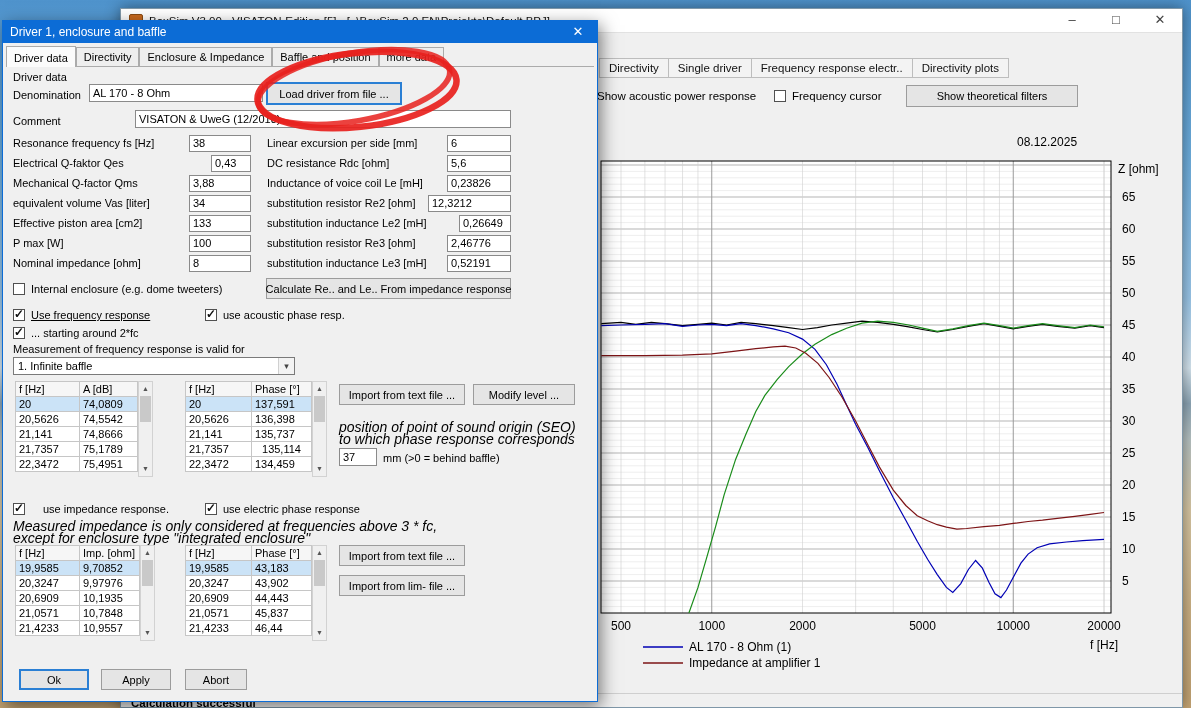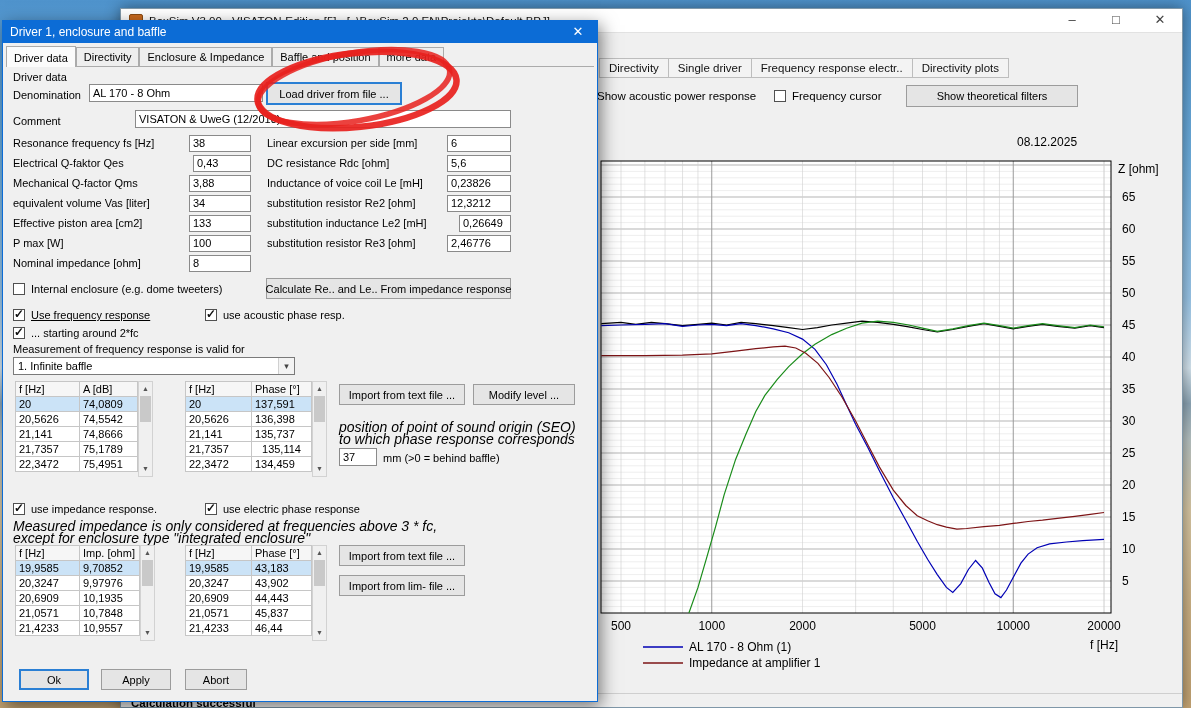--- a/index.html
+++ b/index.html
@@ -275,21 +275,21 @@
   <span class="lbl" style="left:10px; top:94px;">Comment</span>
   <input class="inp" style="left: 132px; top: 89px; width: 376px;" readonly="" value="VISATON &amp; UweG (12/2018)">
 
   <div class="params" id="params-left" style="left:10px; top:112px; width:238px;">
       <div class="prow">
         <span class="plbl">Resonance frequency fs [Hz]</span>
         <input class="pval" readonly="" value="38" style="width: 62px;">
       </div>
       <div class="prow">
         <span class="plbl">Electrical Q-faktor Qes</span>
-        <input class="pval" readonly="" value="0,43" style="width: 58px;">
+        <input class="pval" readonly="" value="0,43" style="width: 40px;">
       </div>
       <div class="prow">
         <span class="plbl">Mechanical Q-factor Qms</span>
         <input class="pval" readonly="" value="3,88" style="width: 62px;">
       </div>
       <div class="prow">
         <span class="plbl">equivalent volume Vas [liter]</span>
         <input class="pval" readonly="" value="34" style="width: 62px;">
       </div>
       <div class="prow">
@@ -313,29 +313,33 @@
       <div class="prow">
         <span class="plbl">DC resistance Rdc [ohm]</span>
         <input class="pval" readonly="" value="5,6" style="width: 64px; margin-left: 48px;">
       </div>
       <div class="prow">
         <span class="plbl">Inductance of voice coil Le [mH]</span>
         <input class="pval" readonly="" value="0,23826" style="width: 64px;">
       </div>
       <div class="prow">
         <span class="plbl">substitution resistor Re2 [ohm]</span>
-        <input class="pval" readonly="" value="12,3212" style="width: 64px;">
+        <input class="pval" readonly="" value="12,3212" style="width: 83px;">
       </div>
       <div class="prow">
         <span class="plbl">substitution inductance Le2 [mH]</span>
         <input class="pval" readonly="" value="0,26649" style="width: 52px;">
       </div>
       <div class="prow">
         <span class="plbl">substitution resistor Re3 [ohm]</span>
         <input class="pval" readonly="" value="2,46776" style="width: 64px;">
+      </div>
+      <div class="prow">
+        <span class="plbl">substitution inductance Le3 [mH]</span>
+        <input class="pval" readonly="" value="0,52191" style="width: 64px;">
       </div>
     </div>
 
   <span class="cb" style="left:10px; top:262px;"></span>
   <span class="lbl" style="left:28px; top:262px;">Internal enclosure (e.g. dome tweeters)</span>
   <div class="btn" style="left:263px; top:257px; width:245px; height:21px;">Calculate Re.. and Le.. From impedance response</div>
 
   <span class="cb checked" style="left:10px; top:288px;"></span>
   <span class="lbl" style="left:28px; top:288px;text-decoration:underline;">Use frequency response</span>
   <span class="cb checked" style="left:202px; top:288px;"></span>
@@ -432,21 +436,21 @@
 
   <div class="btn" style="left:336px; top:363px; width:126px; height:21px;">Import from text file ...</div>
   <div class="btn" style="left:470px; top:363px; width:102px; height:21px;">Modify level ...</div>
 
   <span class="note" style="left:336px; top:398px;">position of point of sound origin (SEO)</span>
   <span class="note" style="left:336px; top:410px;">to which phase response corresponds</span>
   <input class="inp" style="left: 336px; top: 427px; width: 38px;" readonly="" value="37">
   <span class="lbl" style="left:380px; top:431px;">mm (&gt;0 = behind baffle)</span>
 
   <span class="cb checked" style="left:10px; top:482px;"></span>
-  <span class="lbl" style="left:28px; top:482px;">use impedance response.</span>
+  <span class="lbl" style="left:40px; top:482px;">use impedance response.</span>
   <span class="cb checked" style="left:202px; top:482px;"></span>
   <span class="lbl" style="left:220px; top:482px;">use electric phase response</span>
 
   <span class="note" style="left:10px; top:497px;">Measured impedance is only considered at frequencies above 3 * fc,</span>
   <span class="note" style="left:10px; top:509px;">except for enclosure type "integrated enclosure"</span>
 
   <div class="dtable" id="tbl-imp" style="left:12px; top:524px;">
       <table>
         <thead>
           <tr>

